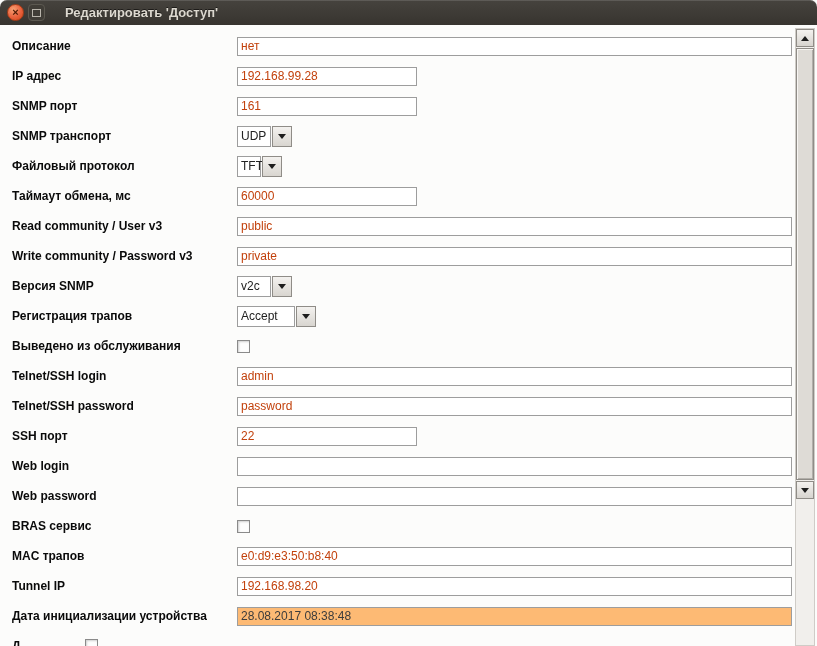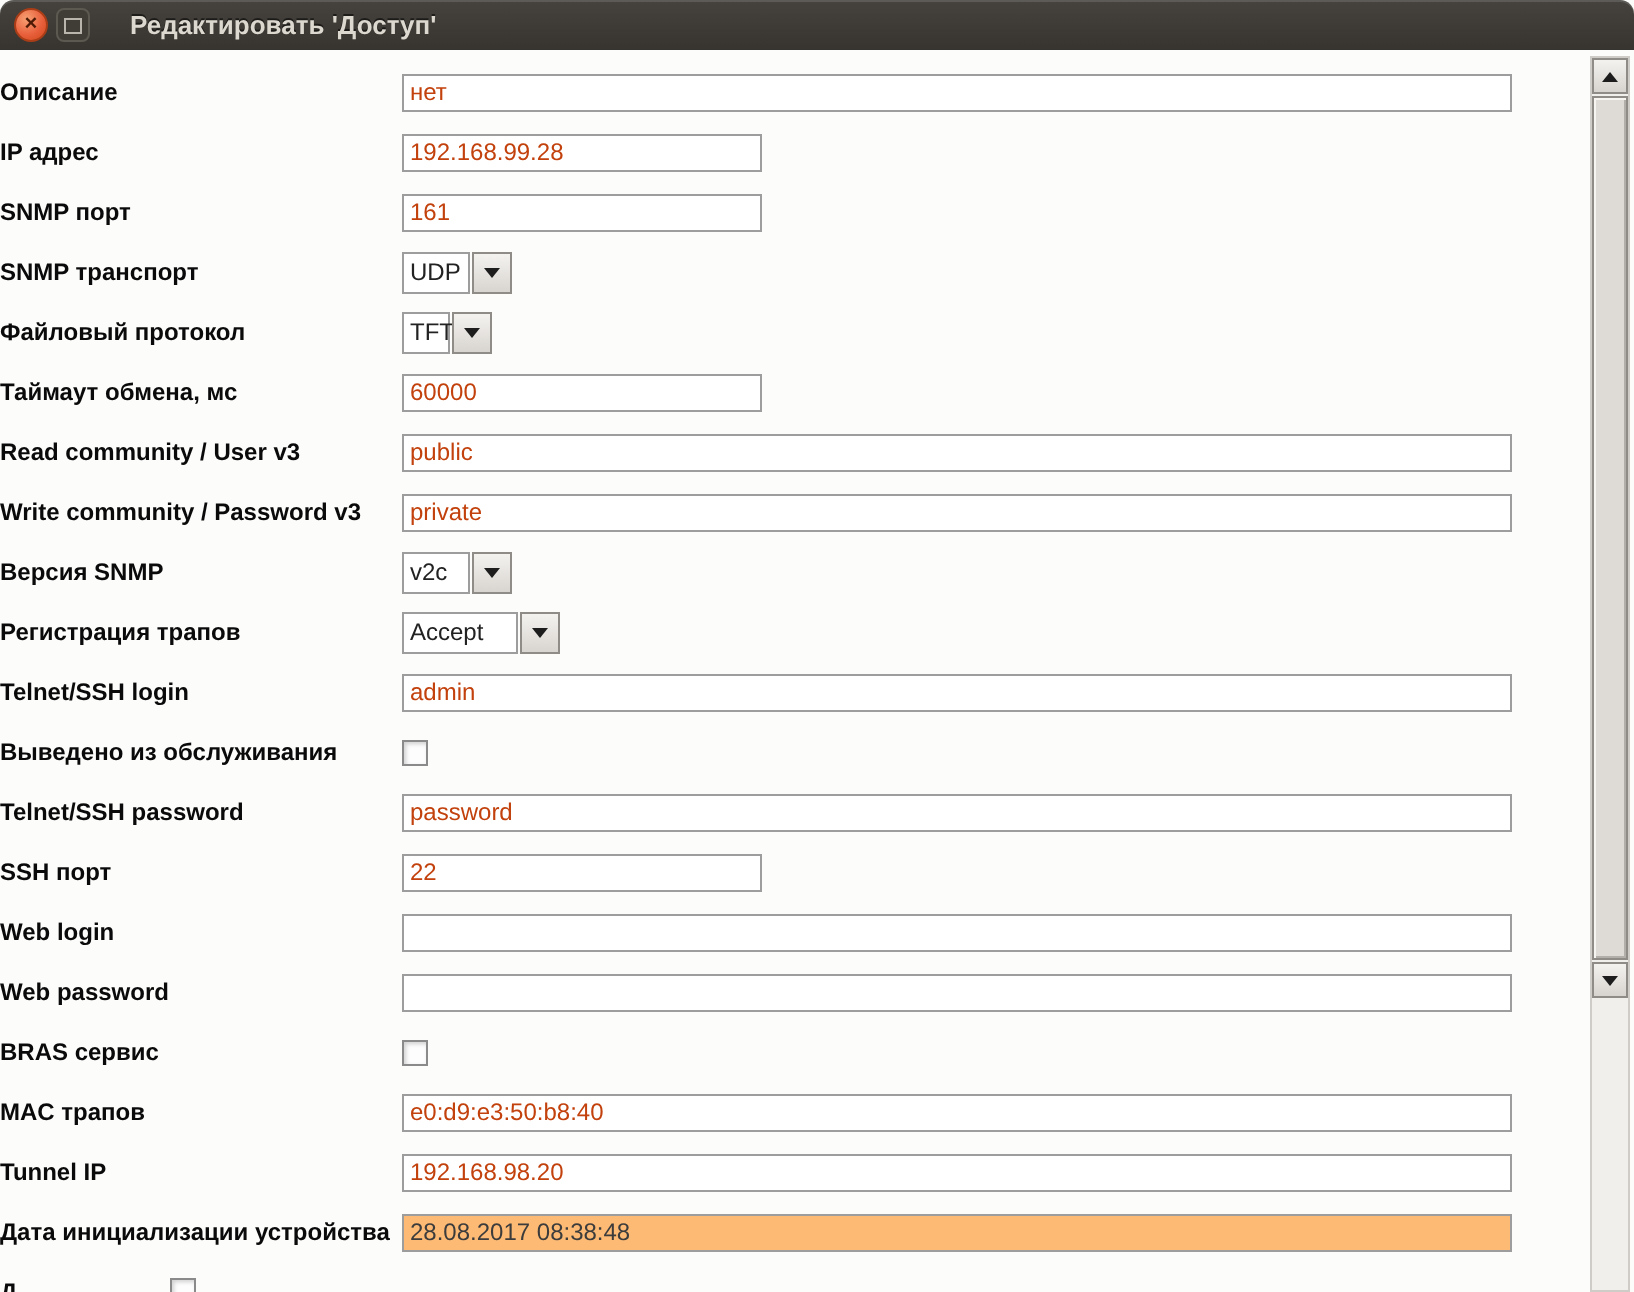--- a/index.html
+++ b/index.html
@@ -39,21 +39,21 @@
     margin-left:20px; color:#dcd8cf; font-weight:bold; font-size:13px;
     text-shadow:0 -1px 0 rgba(0,0,0,0.55); white-space:nowrap;
   }
   
   .content {
     position:absolute; top:25px; left:0; right:0; bottom:0;
     background:#fcfcfb; padding-top:6px; overflow:hidden;
   }
   .row {
     position:relative; display:flex; align-items:center;
-    height:30px; padding-left:0;
+    height:30px; padding-left:12px;gap:24px;
   }
   .row-label {
     flex:0 0 201px; width:201px; font-weight:bold; font-size:12px;
     color:#0a0a0a; white-space:nowrap; overflow:hidden;
   }
   .text-input {
     height:19px; border:1px solid #9d9d9d; background:#ffffff;
     font-family:"Liberation Sans", sans-serif; font-size:12px; color:#c2410c;
     padding:0 3px; box-sizing:border-box; outline:none;
   }
@@ -178,26 +178,26 @@
         <div class="row">
           <span class="row-label">Регистрация трапов</span>
           <span class="select-box">
             <span class="select-value" style="width: 58px;">Accept</span>
             <span class="select-arrow">
               <i class="tri-down"></i>
             </span>
           </span>
         </div>
         <div class="row">
+          <span class="row-label">Выведено из обслуживания</span>
+          <span class="checkbox" aria-checked="false"></span>
+        </div>
+        <div class="row">
           <span class="row-label">Telnet/SSH login</span>
           <input type="text" class="text-input w-wide" value="admin" style="">
-        </div>
-        <div class="row">
-          <span class="row-label">Выведено из обслуживания</span>
-          <span class="checkbox" aria-checked="false"></span>
         </div>
         <div class="row">
           <span class="row-label">Telnet/SSH password</span>
           <input type="text" class="text-input w-wide" value="password" style="">
         </div>
         <div class="row">
           <span class="row-label">SSH порт</span>
           <input type="text" class="text-input w-medium" value="22" style="">
         </div>
         <div class="row">

